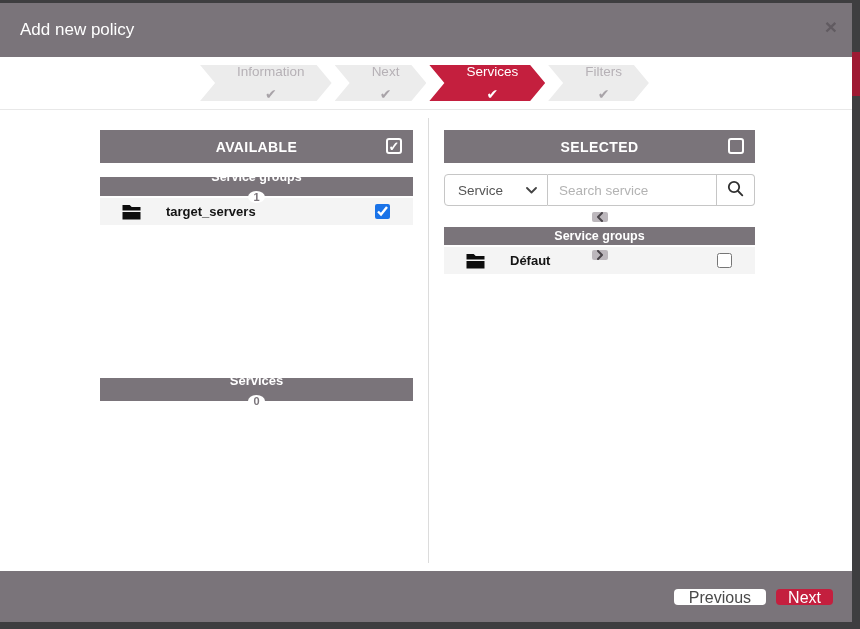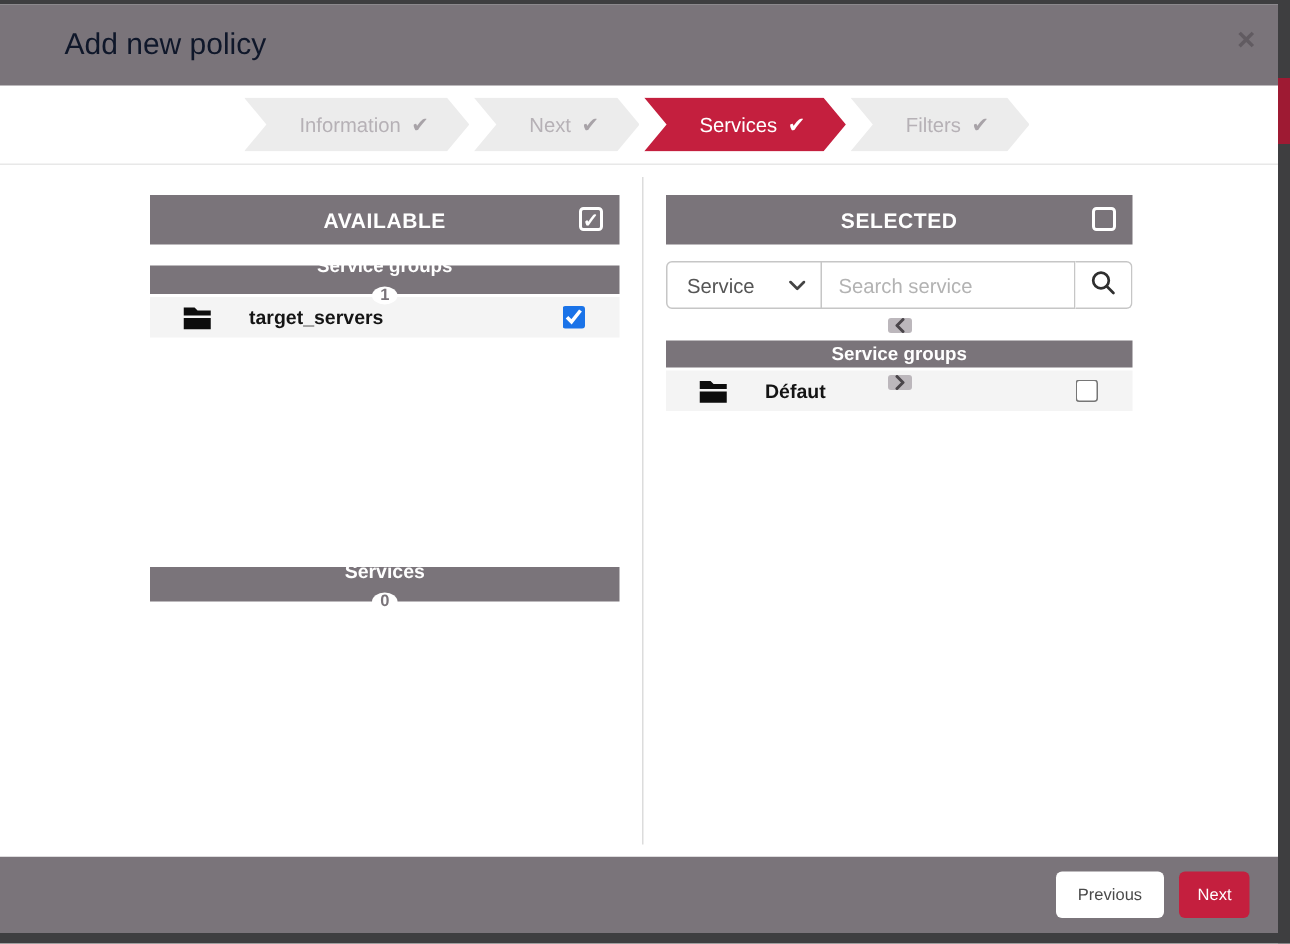--- a/index.html
+++ b/index.html
@@ -18,36 +18,37 @@
   
   .modal {
     position:absolute; left:0; top:3px; width:852px; height:619px;
     background:#ffffff; display:flex; flex-direction:column;
   }
 
   .modal-header {
     flex:none; height:54px; background:#7a747a;
     display:flex; align-items:center; padding:0 20px; position:relative;
   }
-  .modal-title { color:#0f172a; font-size:20px;margin-left:23px; }
+  .modal-title { color:#ffffff; font-size:17px; }
   .close-btn {
     position:absolute; right:15px; top:13px; color:#615b61;
     font-size:21px; font-weight:bold; line-height:1; cursor:pointer;
   }
 
   
   .stepper {
     flex:none; height:53px; border-bottom:1px solid #e8e8e8;
     display:flex; align-items:center; justify-content:center;
   }
   .step {
     height:36px; display:flex; align-items:center; justify-content:center;
     gap:7px; background:#ececec; color:#b6b1b6; font-size:13.5px;
     padding:0 27px 0 37px; margin-right:3px; cursor:pointer;
     clip-path: polygon(0 0, calc(100% - 15px) 0, 100% 50%, calc(100% - 15px) 100%, 0 100%, 15px 50%);
+    flex-direction: column;
   }
   .step .check { font-size:14px; color:#a8a3a8; }
   .step.active { background:#c41f3e; color:#ffffff; }
   .step.active .check { color:#ffffff; }
 
   
   .body-area { flex:1; position:relative; background:#fff; }
   .divider { position:absolute; left:428px; top:8px; bottom:8px; width:1px; background:#dcdcdc; }
 
   .panel { position:absolute; top:20px; }
@@ -108,22 +109,22 @@
     width:16px; height:16px; background:#bcb7bc; border-radius:2px;
     display:flex; align-items:center; justify-content:center; cursor:pointer;
   }
 
   
   .modal-footer {
     flex:none; height:51px; background:#7a747a;
     display:flex; align-items:center; justify-content:flex-end;
     padding:0 19px; gap:10px;
   }
-  .btn { border:none; border-radius:4px; font-size:11px; cursor:pointer;
-         font-family:"Liberation Sans", sans-serif; height:31px; }
+  .btn { border:none; border-radius:4px; font-size:16px; cursor:pointer;
+         font-family:"Liberation Sans", sans-serif; height:16px; }
   .btn-previous { background:#ffffff; color:#4a4a4a; padding:0 15px; }
   .btn-next { background:#c41f3e; color:#ffffff; padding:0 12px; }
 </style>
 </head>
 <body>
 
 <div class="edge-right">
   <div class="red-frag"></div>
 </div>
 

